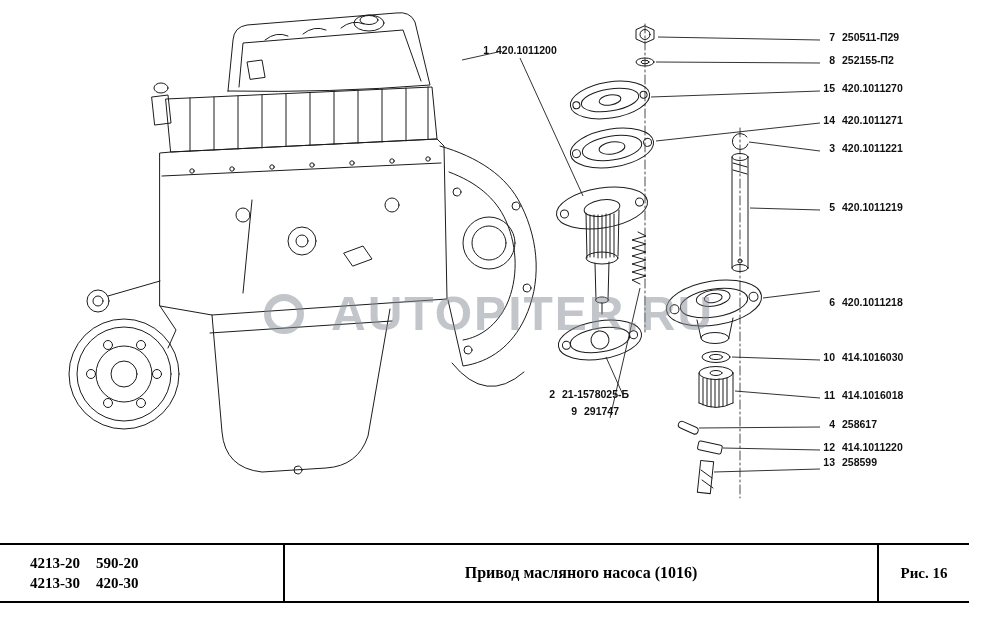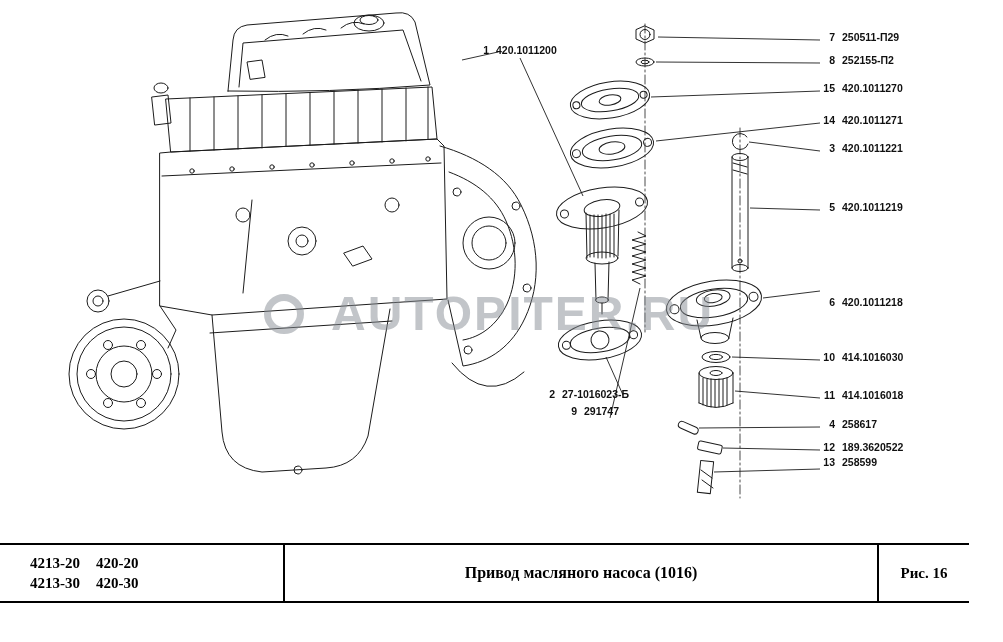--- a/index.html
+++ b/index.html
@@ -237,21 +237,21 @@
 
   <div class="watermark">
     <span class="wm-ring"></span>
     <span class="wm-text">AUTOPITER.RU</span>
   </div>
 
   <div class="callout" style="left:474px; top:44px;">
     <span class="num">1</span><span class="part">420.1011200</span>
   </div>
   <div class="callout" style="left:540px; top:388px;">
-    <span class="num">2</span><span class="part">27-1016023-Б</span>
+    <span class="num">2</span><span class="part">21-1578025-Б</span>
   </div>
   <div class="callout" style="left:562px; top:405px;">
     <span class="num">9</span><span class="part">291747</span>
   </div>
 
   <div class="callout" style="left:820px; top:31px;">
     <span class="num">7</span><span class="part">250511-П29</span>
   </div>
   <div class="callout" style="left:820px; top:54px;">
     <span class="num">8</span><span class="part">252155-П2</span>
@@ -274,31 +274,31 @@
   <div class="callout" style="left:820px; top:351px;">
     <span class="num">10</span><span class="part">414.1016030</span>
   </div>
   <div class="callout" style="left:820px; top:389px;">
     <span class="num">11</span><span class="part">414.1016018</span>
   </div>
   <div class="callout" style="left:820px; top:418px;">
     <span class="num">4</span><span class="part">258617</span>
   </div>
   <div class="callout" style="left:820px; top:441px;">
-    <span class="num">12</span><span class="part">189.3620522</span>
+    <span class="num">12</span><span class="part">414.1011220</span>
   </div>
   <div class="callout" style="left:820px; top:456px;">
     <span class="num">13</span><span class="part">258599</span>
   </div>
 
   <div class="footer">
     <div class="cell cell-models">
       <div class="model-row">
         <span>4213-20</span>
-        <span>420-20</span>
+        <span>590-20</span>
       </div>
       <div class="model-row">
         <span>4213-30</span>
         <span>420-30</span>
       </div>
     </div>
     <div class="cell cell-title">
       <span>Привод масляного насоса (1016)</span>
     </div>
     <div class="cell cell-fig">

